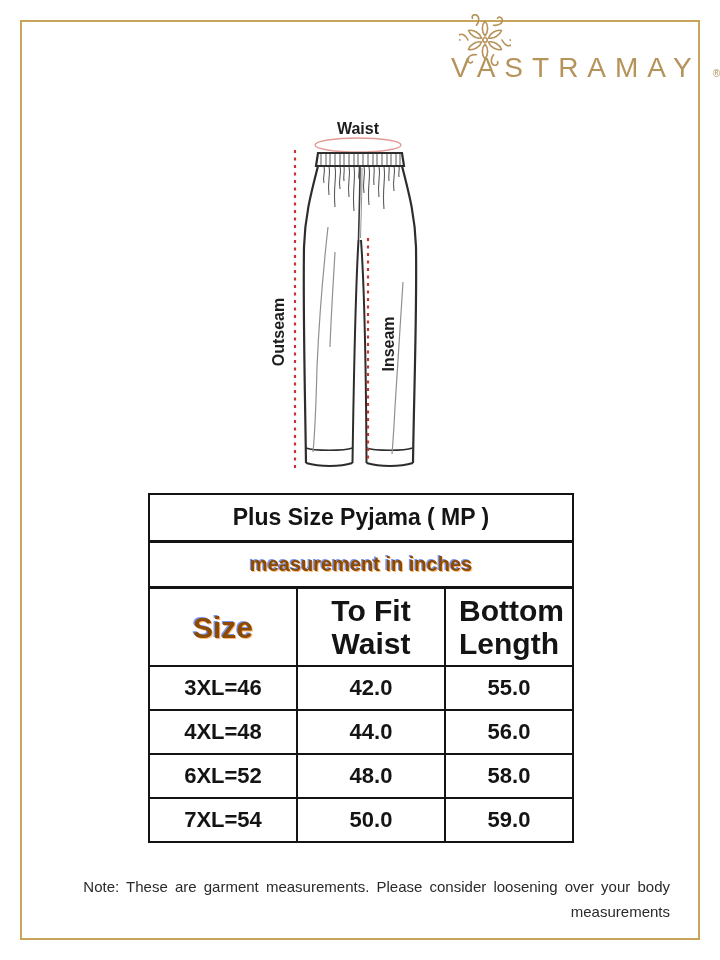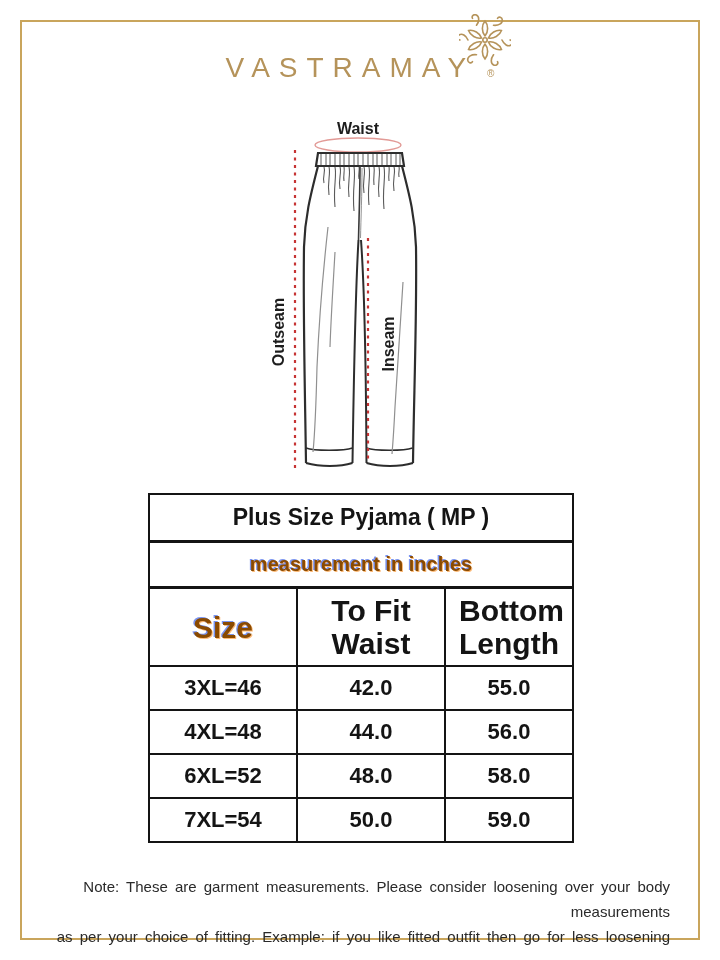--- a/index.html
+++ b/index.html
@@ -1,20 +1,20 @@
 <!DOCTYPE html>
 <html><head>
 <meta charset="utf-8">
 <style>
   html,body{margin:0;padding:0;width:720px;height:960px;background:#ffffff;overflow:hidden;
     font-family:"Liberation Sans",sans-serif;position:relative;}
   .frame{position:absolute;left:20px;top:20px;right:20px;bottom:20px;
     border:2px solid #c9a55c;pointer-events:none;}
   
-  .logo{position:absolute;top:52px;left:0;right:0;text-align:center;}
+  .logo{position:absolute;top:52px;left:0;right:0;text-align:right;}
   .logo-text{font-size:28px;letter-spacing:9px;color:#b5935a;font-weight:400;}
   .logo-reg{font-size:10px;color:#b5935a;margin-left:12px;vertical-align:baseline;}
   .ornament{position:absolute;left:calc(50% + 99px);top:-38px;width:52px;height:52px;}
   
   .diagram{position:absolute;top:112px;left:0;right:0;display:flex;justify-content:center;margin:0;}
   .diagram svg{margin-left:20px;}
   .diagram text{font-family:"Liberation Sans",sans-serif;font-size:16px;font-weight:600;fill:#1d1d1d;}
   
   .table-wrap{position:absolute;top:493px;left:148px;width:424px;}
   table{border-collapse:collapse;width:100%;table-layout:fixed;}
@@ -136,14 +136,13 @@
       <td>7XL=54</td>
       <td>50.0</td>
       <td>59.0</td>
     </tr>
   </tbody>
     </table>
 </div>
 
 <p class="note">
   <span>Note: These are garment measurements. Please consider loosening over your body measurements</span><br>
-  <span>as per your choice of fitting. Example: if you like fitted outfit then go for less loosening</span>
 </p>
 
 </body></html>

